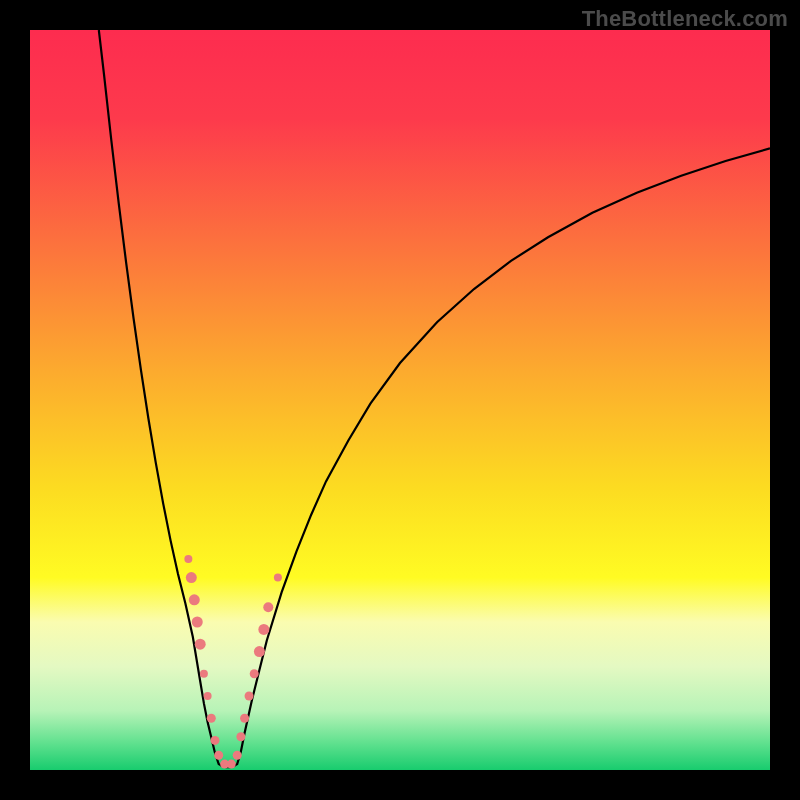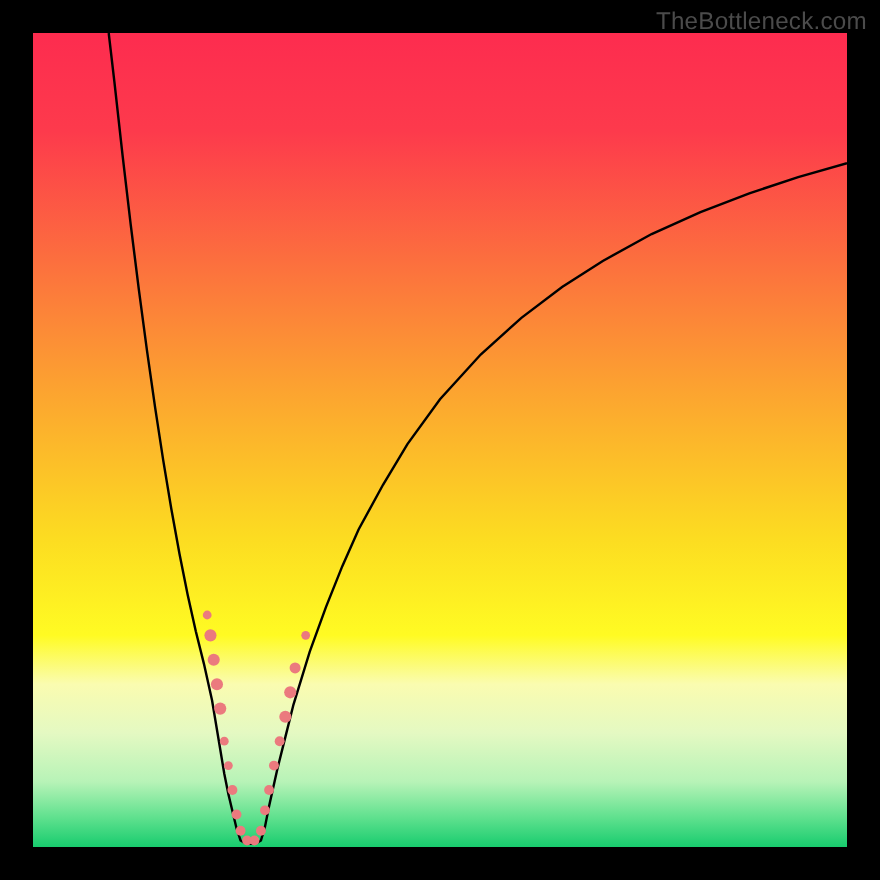--- a/index.html
+++ b/index.html
@@ -33,21 +33,21 @@
     top: 0;
     width: 100%;
     height: 100%;
   }
   .watermark {
     position: absolute;
     top: 6px;
     right: 12px;
     color: #4b4b4b;
     font-size: 22px;
-    font-weight: 400;
+    font-weight: 700;
     letter-spacing: 0.2px;
     z-index: 10;
   }
   svg.curves {
     position: absolute;
     left: 0;
     top: 0;
     width: 100%;
     height: 100%;
     z-index: 5;

